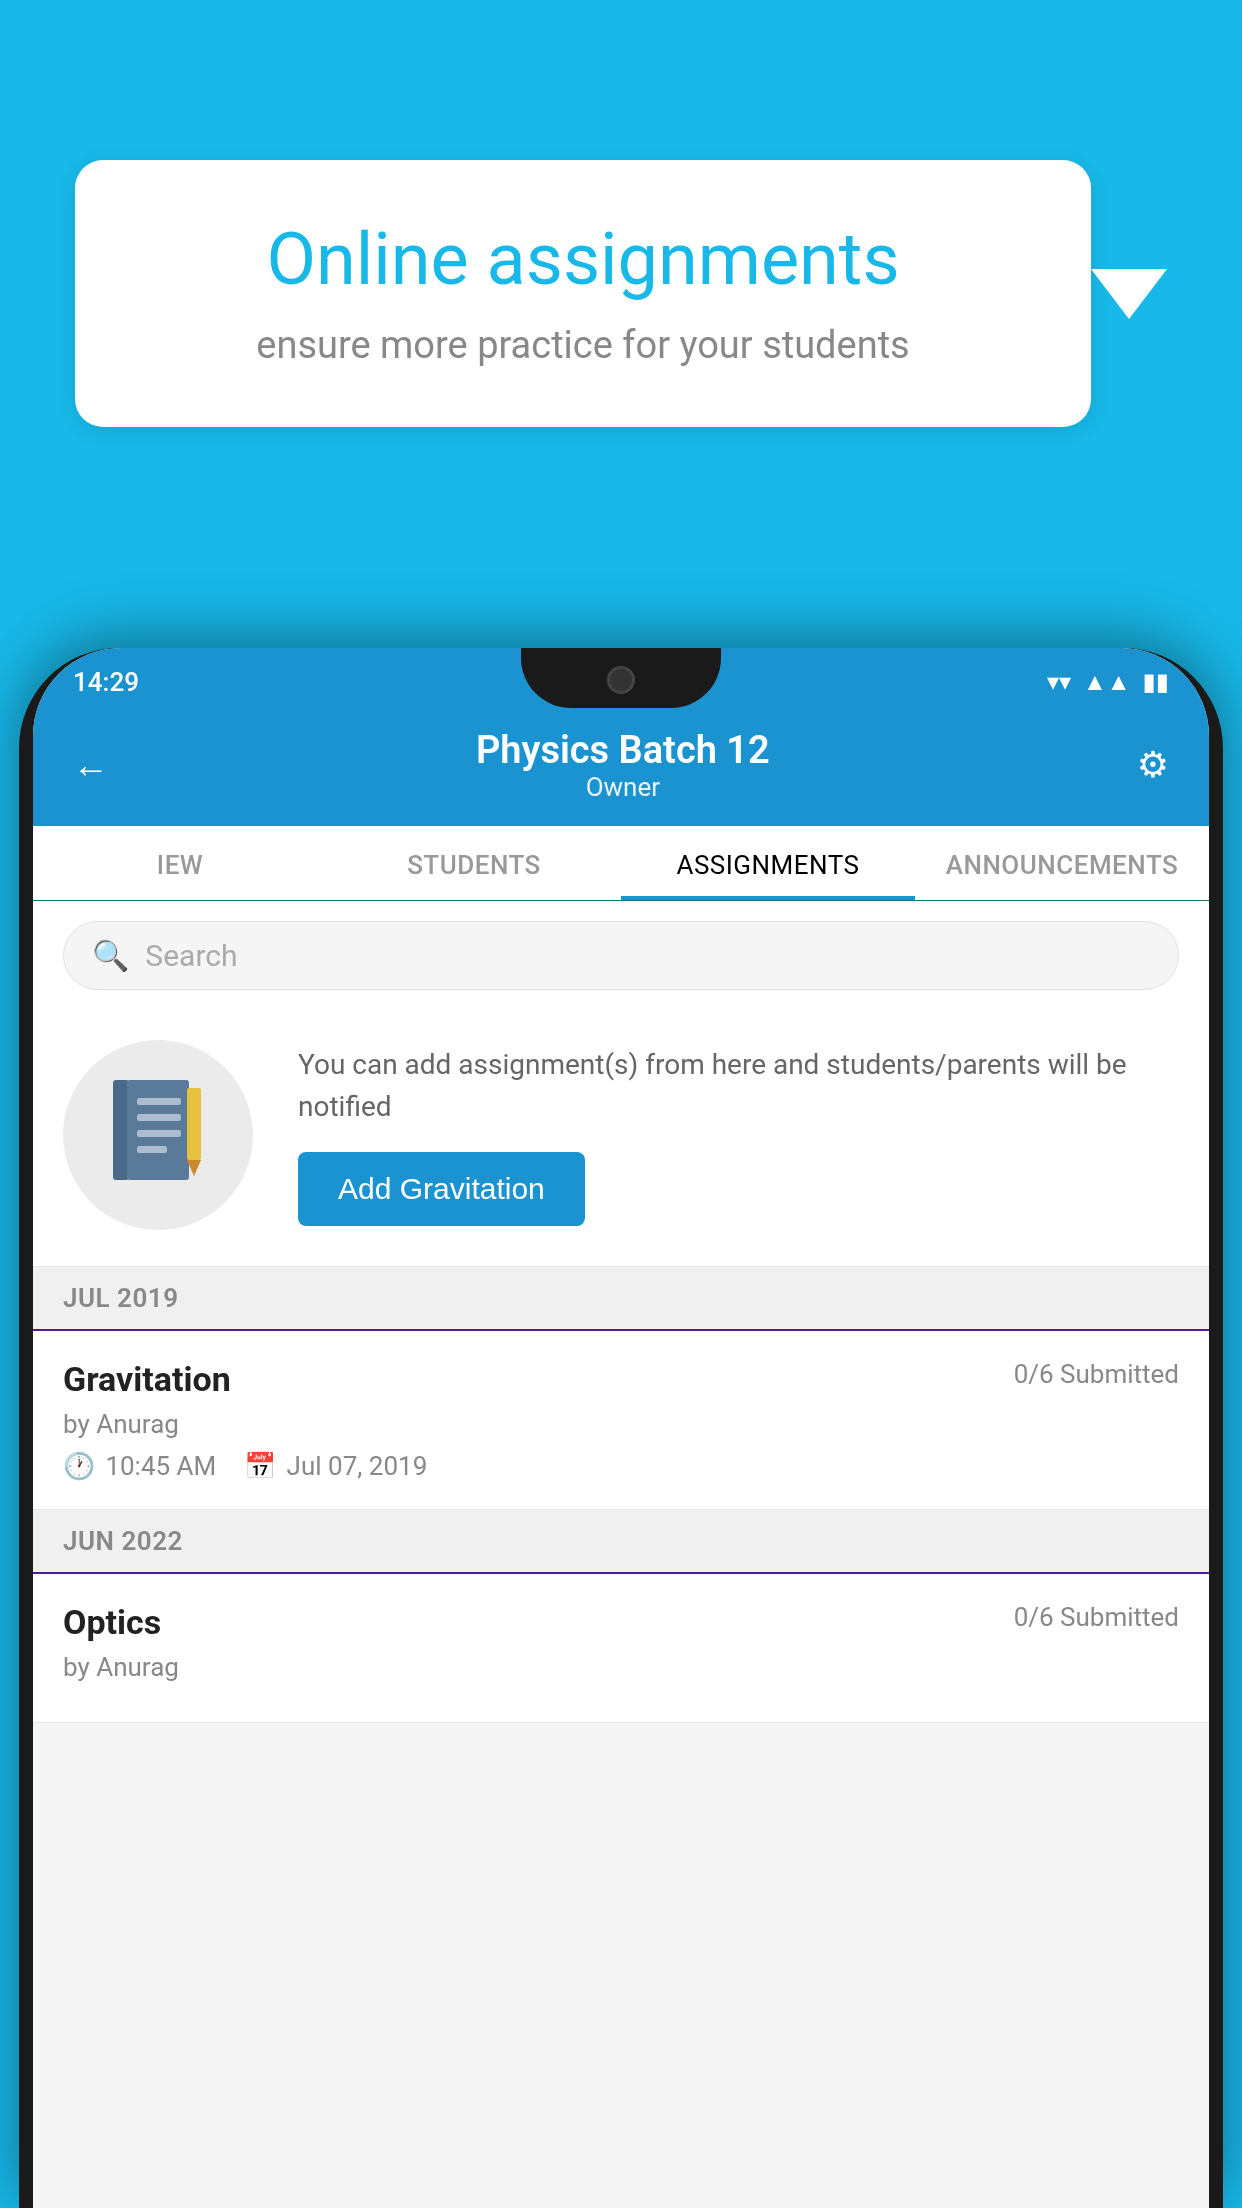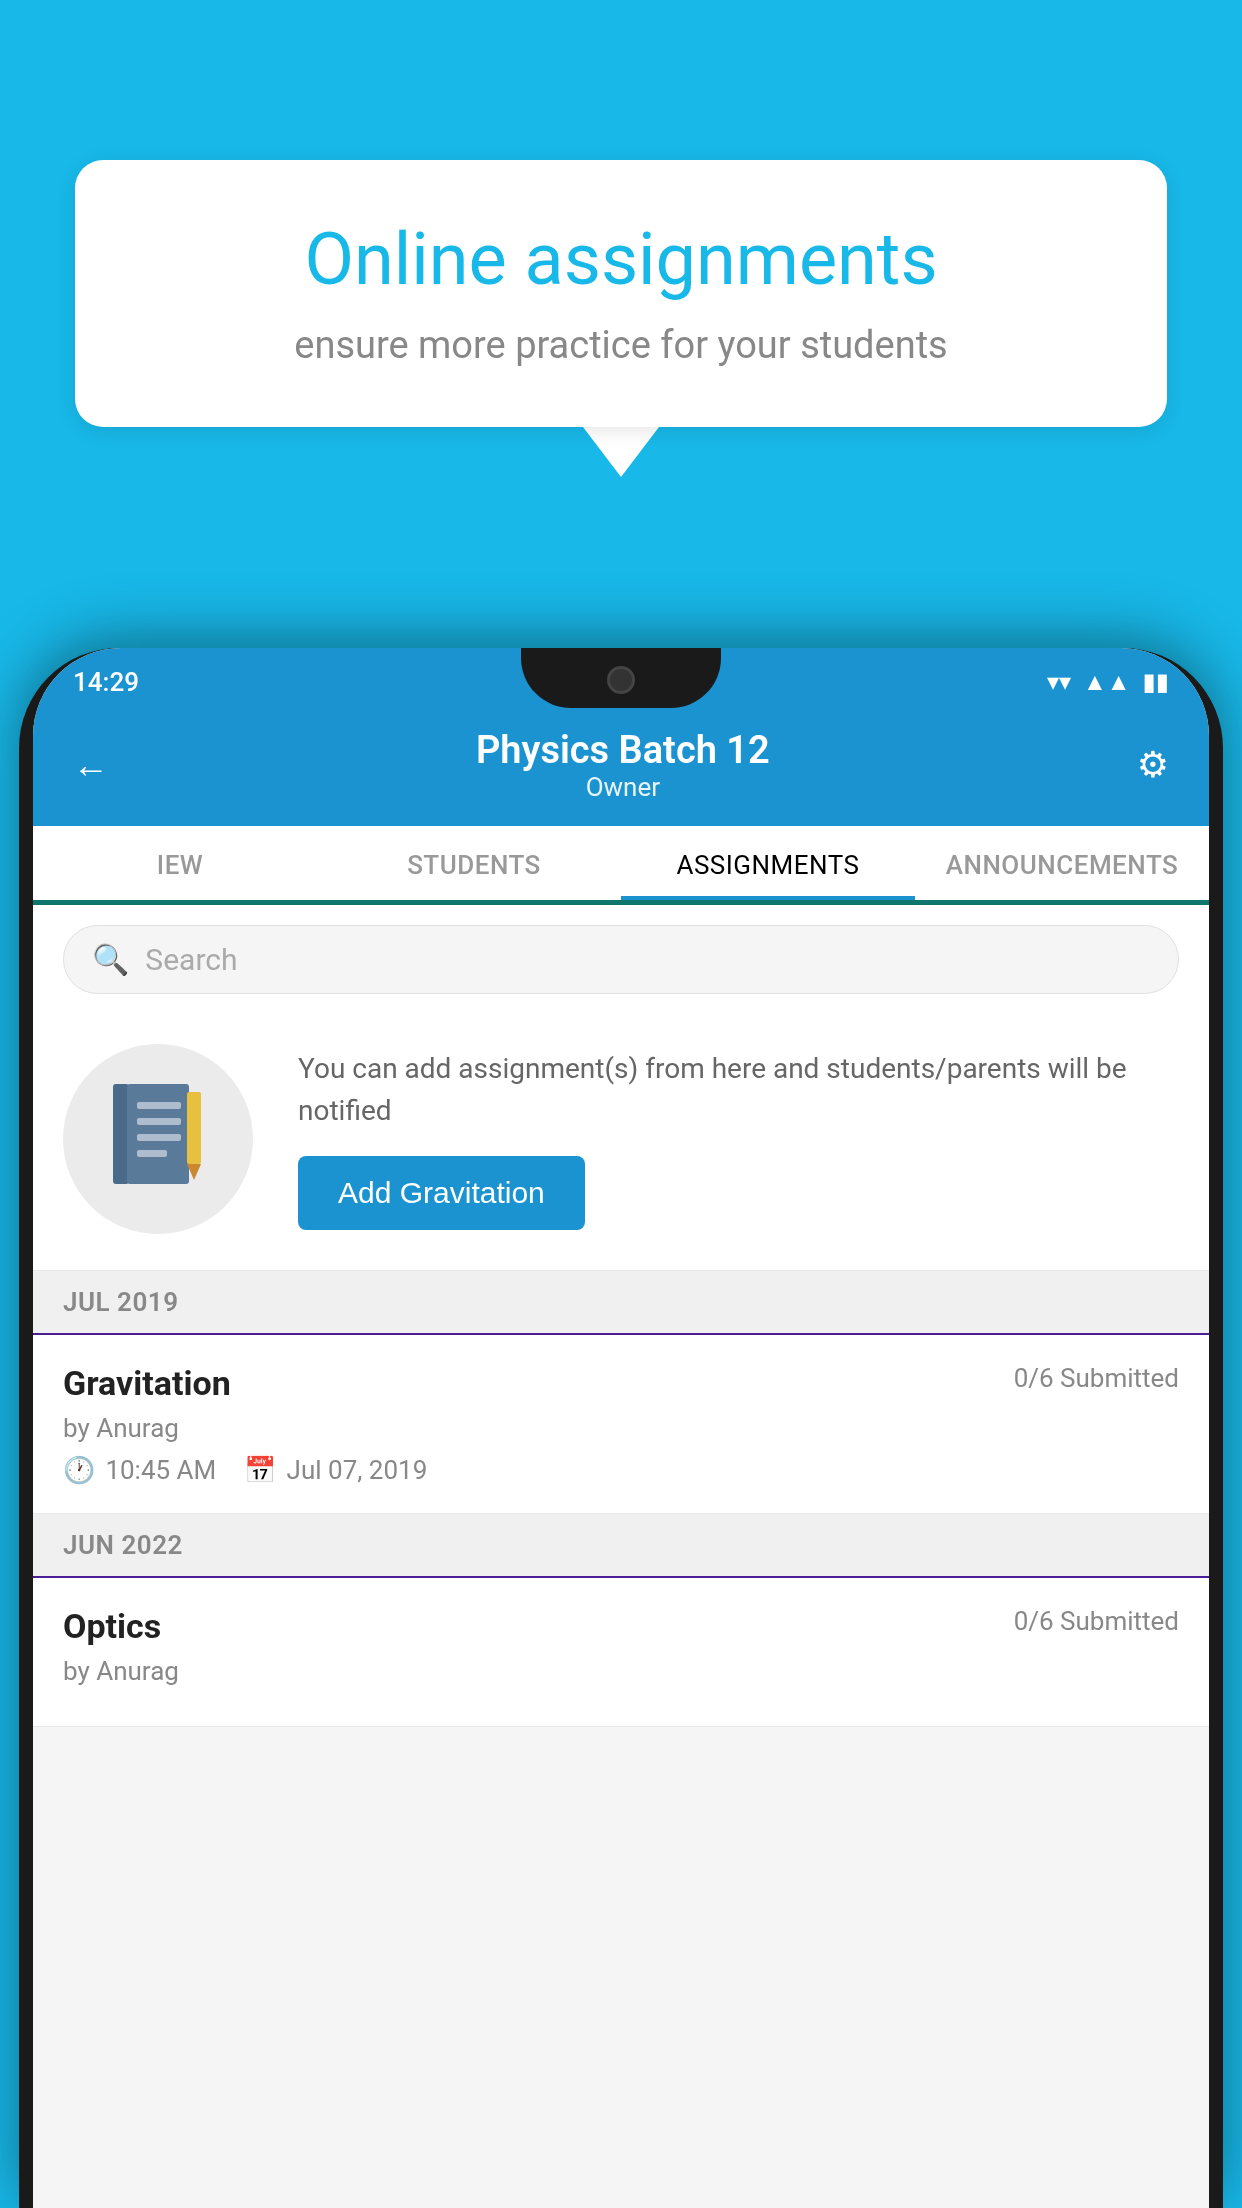--- a/index.html
+++ b/index.html
@@ -13,21 +13,21 @@
       position: relative;
     }
 
     
     .speech-bubble-container {
       position: absolute;
       top: 160px;
       left: 75px;
       right: 75px;
       display: flex;
-      flex-direction: column;
+      flex-direction: row;
       align-items: center;
     }
 
     .speech-bubble {
       background: white;
       border-radius: 28px;
       padding: 60px 70px;
       width: 100%;
       text-align: center;
       box-shadow: 0 4px 20px rgba(0,0,0,0.1);
@@ -181,21 +181,21 @@
     .settings-button {
       color: white;
       font-size: 36px;
       cursor: pointer;
     }
 
     
     .tab-bar {
       background: white;
       display: flex;
-      border-bottom: 5px solid #0f766e;
+      border-bottom: 1px solid #0f766e;
       overflow: hidden;
     }
 
     .tab-item {
       flex: 1;
       text-align: center;
       padding: 24px 0 20px;
       font-size: 26px;
       color: #999;
       font-weight: 500;

